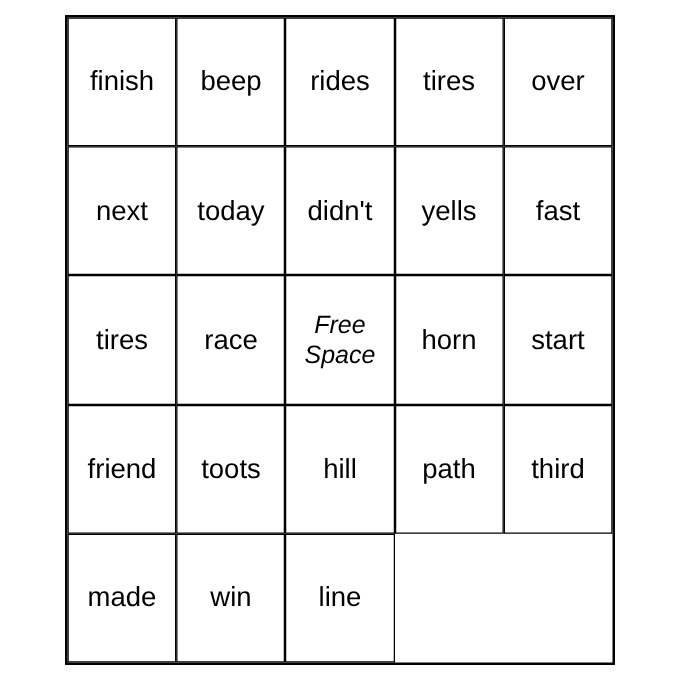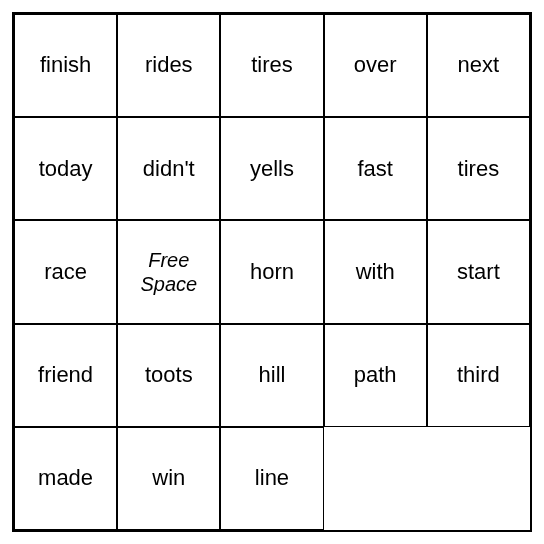--- a/index.html
+++ b/index.html
@@ -16,21 +16,21 @@
       justify-content: center;
       background: #ffffff;
       font-family: Arial, sans-serif;
     }
 
     .bingo-board {
       border: 2px solid #000;
       display: grid;
       grid-template-columns: repeat(5, 1fr);
       grid-template-rows: repeat(5, 1fr);
-      width: 520px;
+      width: 440px;
       height: 520px;
     }
 
     .bingo-cell {
       border: 1px solid #000;
       display: flex;
       align-items: center;
       justify-content: center;
       text-align: center;
       font-size: 22px;
@@ -41,33 +41,33 @@
     .bingo-cell.free-space {
       font-size: 20px;
       font-style: italic;
     }
   </style>
 </head>
 <body>
 
 <div class="bingo-board">
 <div class="bingo-cell">finish</div>
+    <div class="bingo-cell">beep</div>
     <div class="bingo-cell">rides</div>
     <div class="bingo-cell">tires</div>
     <div class="bingo-cell">over</div>
     <div class="bingo-cell">next</div>
     <div class="bingo-cell">today</div>
     <div class="bingo-cell">didn't</div>
     <div class="bingo-cell">yells</div>
     <div class="bingo-cell">fast</div>
     <div class="bingo-cell">tires</div>
     <div class="bingo-cell">race</div>
     <div class="bingo-cell free-space">Free Space</div>
     <div class="bingo-cell">horn</div>
-    <div class="bingo-cell">with</div>
     <div class="bingo-cell">start</div>
     <div class="bingo-cell">friend</div>
     <div class="bingo-cell">toots</div>
     <div class="bingo-cell">hill</div>
     <div class="bingo-cell">path</div>
     <div class="bingo-cell">third</div>
     <div class="bingo-cell">made</div>
     <div class="bingo-cell">win</div>
     <div class="bingo-cell">line</div>
   </div>

